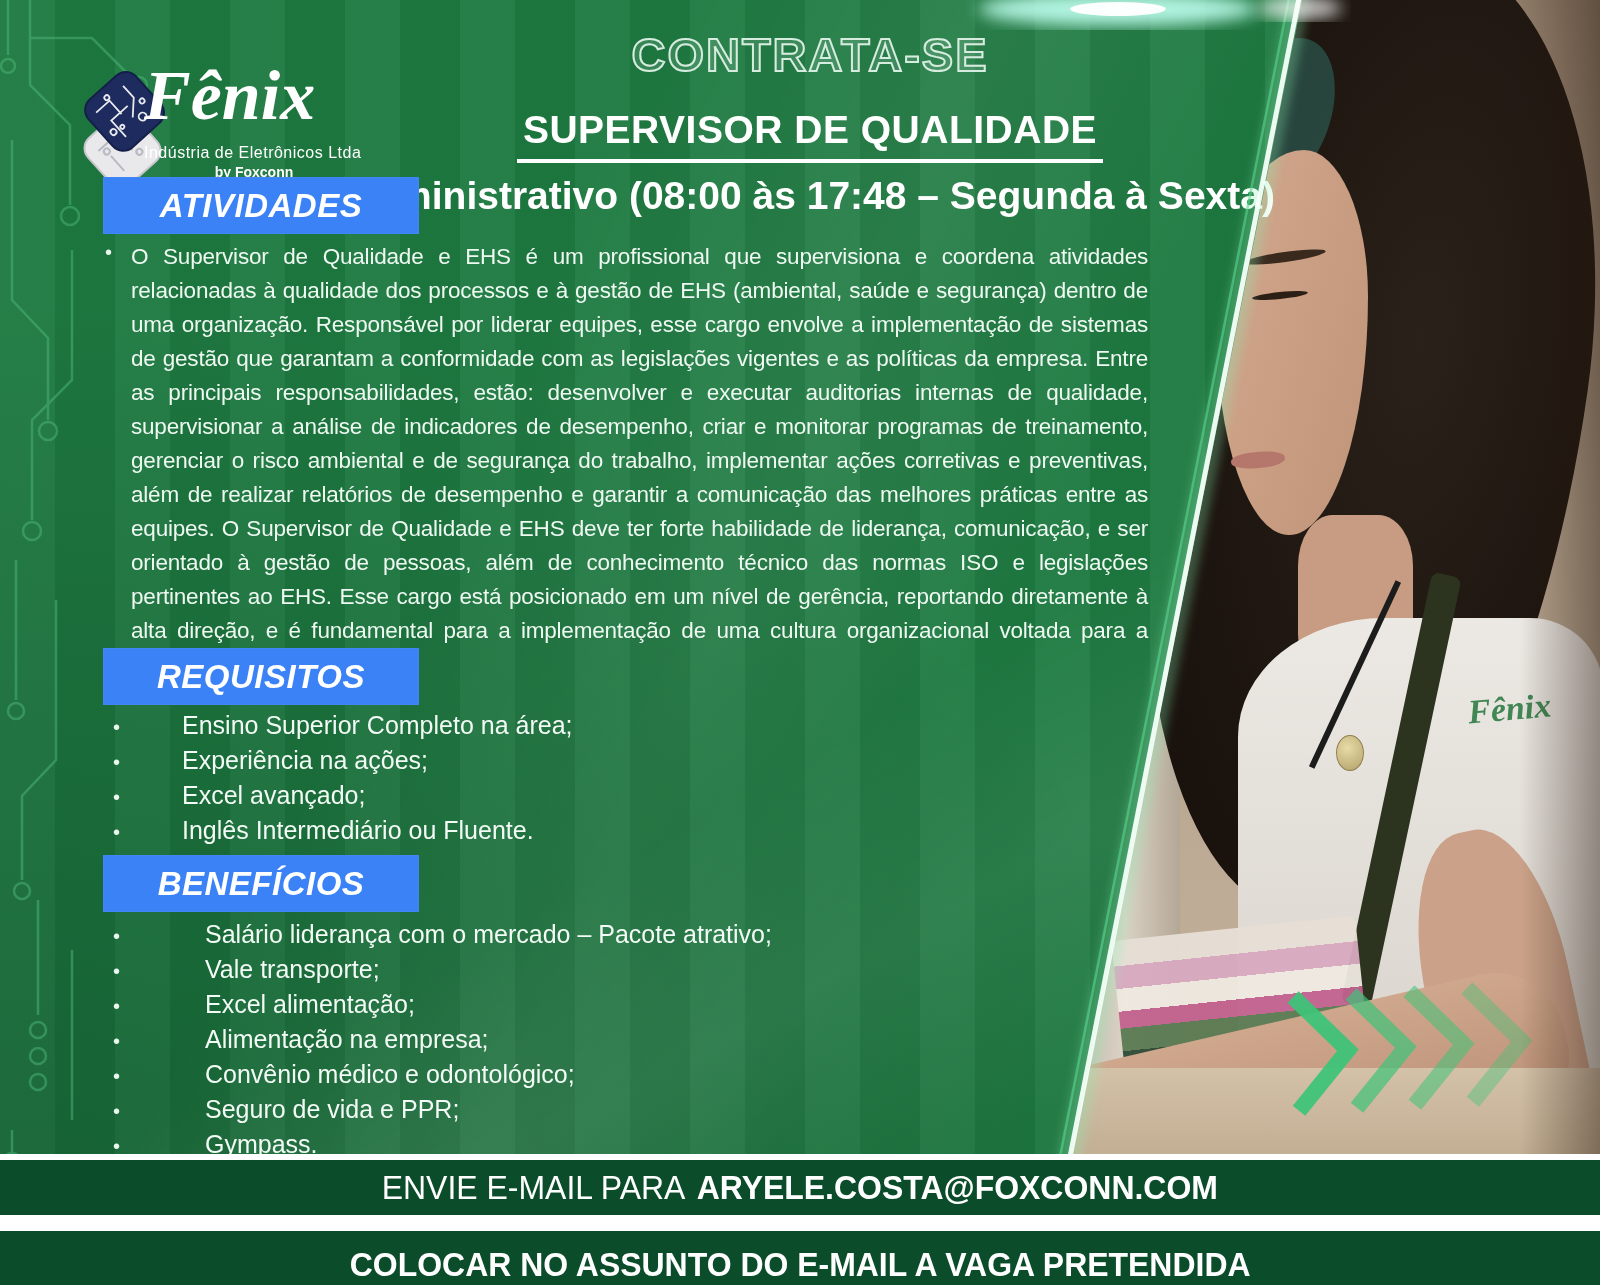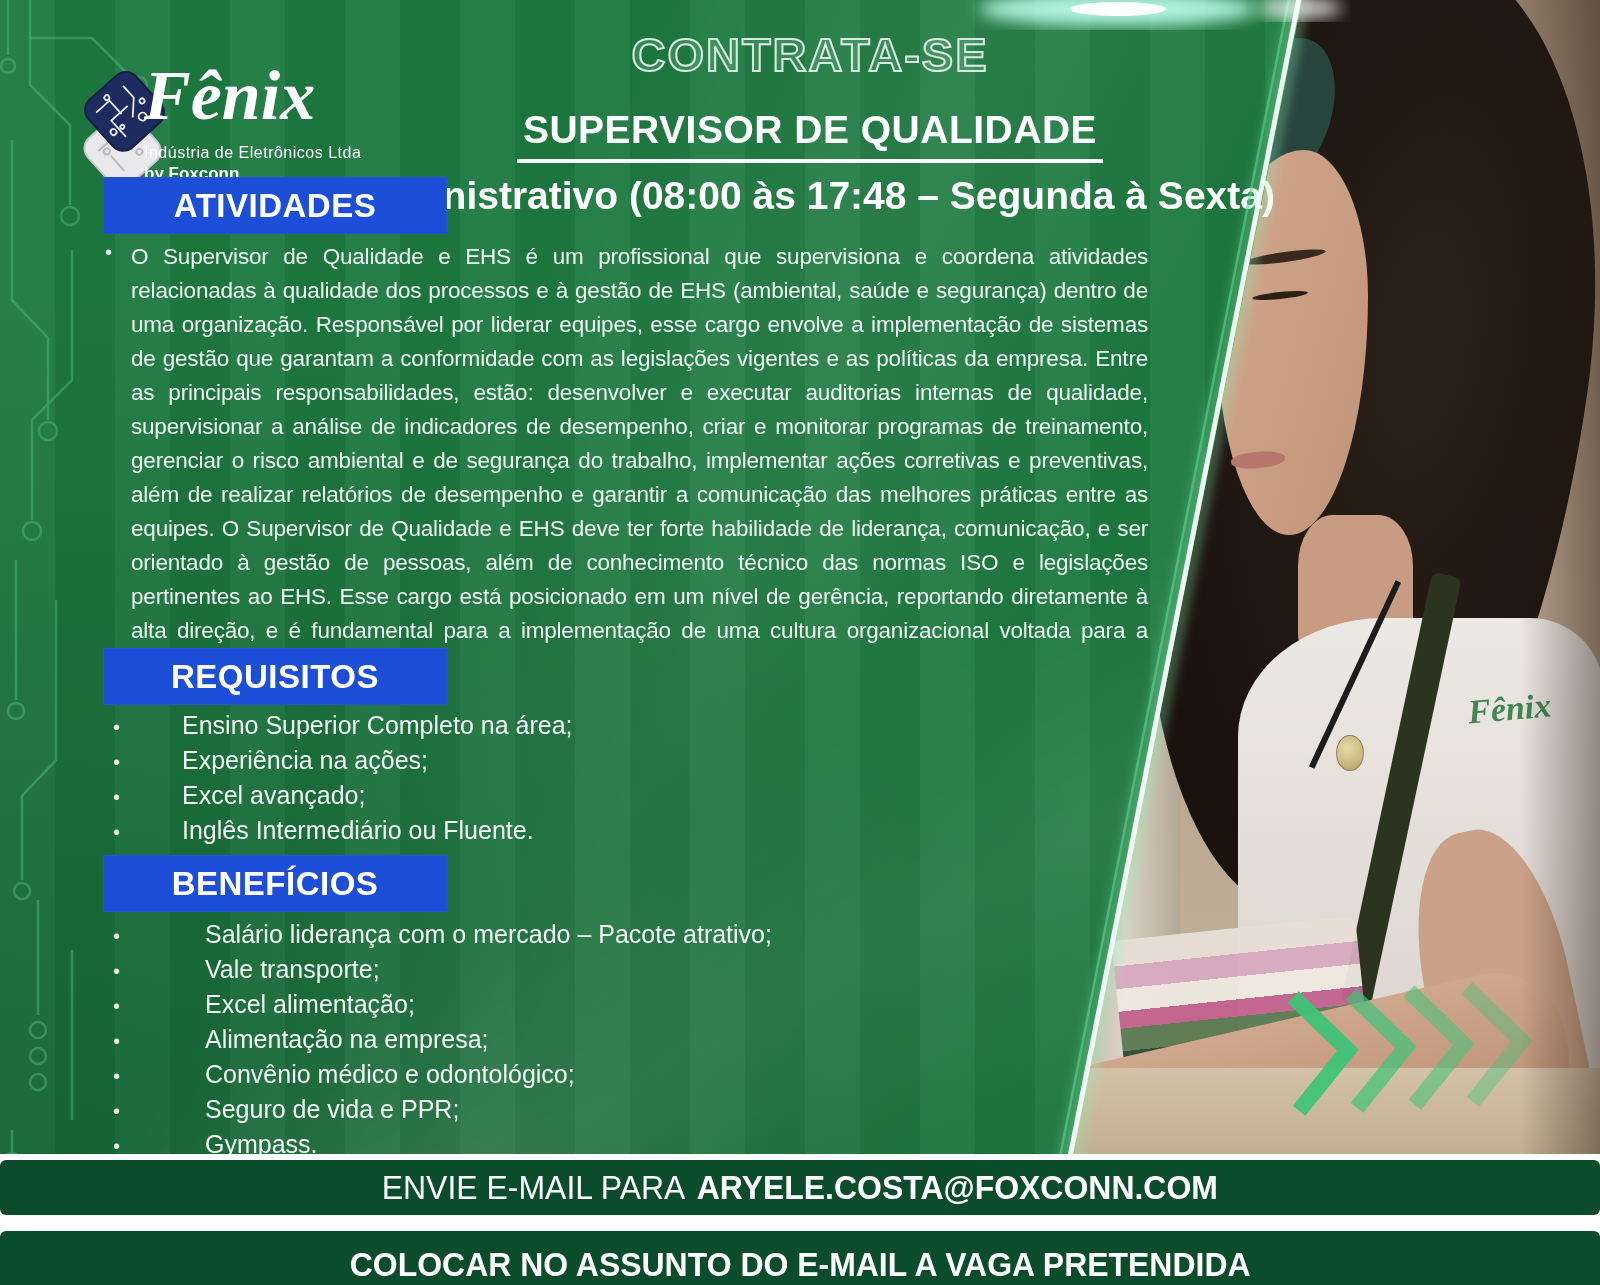--- a/index.html
+++ b/index.html
@@ -77,26 +77,26 @@
   .title{margin-top:26px;}
   .title span{display:inline-block;font-size:39px;font-weight:700;letter-spacing:.5px;
     border-bottom:4px solid #ffffff;padding:0 6px 7px 6px;}
   .schedule{margin-top:11px;font-size:39px;font-weight:700;}
 
   .logo{position:absolute;left:58px;top:68px;width:300px;height:112px;}
   .logo-name{position:absolute;left:86px;top:-12px;font-family:"Liberation Serif",serif;
     font-style:italic;font-weight:600;font-size:70px;color:#fff;}
   .logo-tag{position:absolute;left:86px;top:76px;width:224px;font-size:16px;letter-spacing:.5px;
     color:#fff;white-space:nowrap;}
-  .logo-by{position:absolute;left:86px;top:96px;width:220px;text-align:left;
-    font-size:17px;font-weight:700;color:#fff;text-decoration:underline;}
-
-  .band{position:absolute;left:103px;width:344px;height:57px;background:#1d4ed8;
+  .logo-by{position:absolute;left:86px;top:96px;width:220px;text-align:center;
+    font-size:14px;font-weight:700;color:#fff;text-decoration:underline;}
+
+  .band{position:absolute;left:103px;width:316px;height:57px;background:#3b82f6;
     display:flex;align-items:center;justify-content:center;
-    font-size:33px;font-weight:700;letter-spacing:.5px;box-shadow:0 0 0 1px rgba(255,255,255,0.04) inset;}
+    font-size:33px;font-weight:700;letter-spacing:.5px;box-shadow:0 0 0 1px rgba(255,255,255,0.04) inset;font-style:italic;}
   .band-atividades{top:177px;}
   .band-requisitos{top:648px;}
   .band-beneficios{top:855px;}
 
   .para-row{position:absolute;left:103px;top:240px;width:1045px;}
   .para-bullet{position:absolute;left:2px;top:1px;font-size:20px;color:#eaf7ef;}
   .para-text{margin-left:28px;width:1017px;font-size:22.5px;line-height:34px;
     letter-spacing:-0.2px;text-align:justify;color:#eef9f2;}
 
   .list{position:absolute;left:113px;}
@@ -106,21 +106,21 @@
   .list-req .li{margin-bottom:8px;}
   .list-ben .li{margin-bottom:8px;}
   .li .blt{font-size:20px;color:#eaf7ef;flex:0 0 auto;}
   .list-req .li .blt{width:37px;}
   .list-ben .li .blt{width:60px;}
   .li .txt{font-size:25px;color:#f2fbf5;margin-left:32px;}
 
   
   .footer{position:absolute;left:0;top:1154px;width:1600px;height:131px;background:#ffffff;z-index:7;}
   .bar{position:absolute;left:0;width:1600px;background:#0b4c2a;color:#fff;
-    display:flex;align-items:center;justify-content:center;border-radius:6px;}
+    display:flex;align-items:center;justify-content:center;}
   .bar1{top:6px;height:55px;font-size:34px;}
   .bar2{top:77px;height:67px;font-size:34px;font-weight:700;}
   .bar .inner{transform:scaleX(0.94);white-space:nowrap;}
   .bar1 .pfx{font-weight:400;margin-right:12px;}
   .bar1 .eml{font-weight:700;}
 </style>
 </head>
 <body>
 
 <div id="poster">

